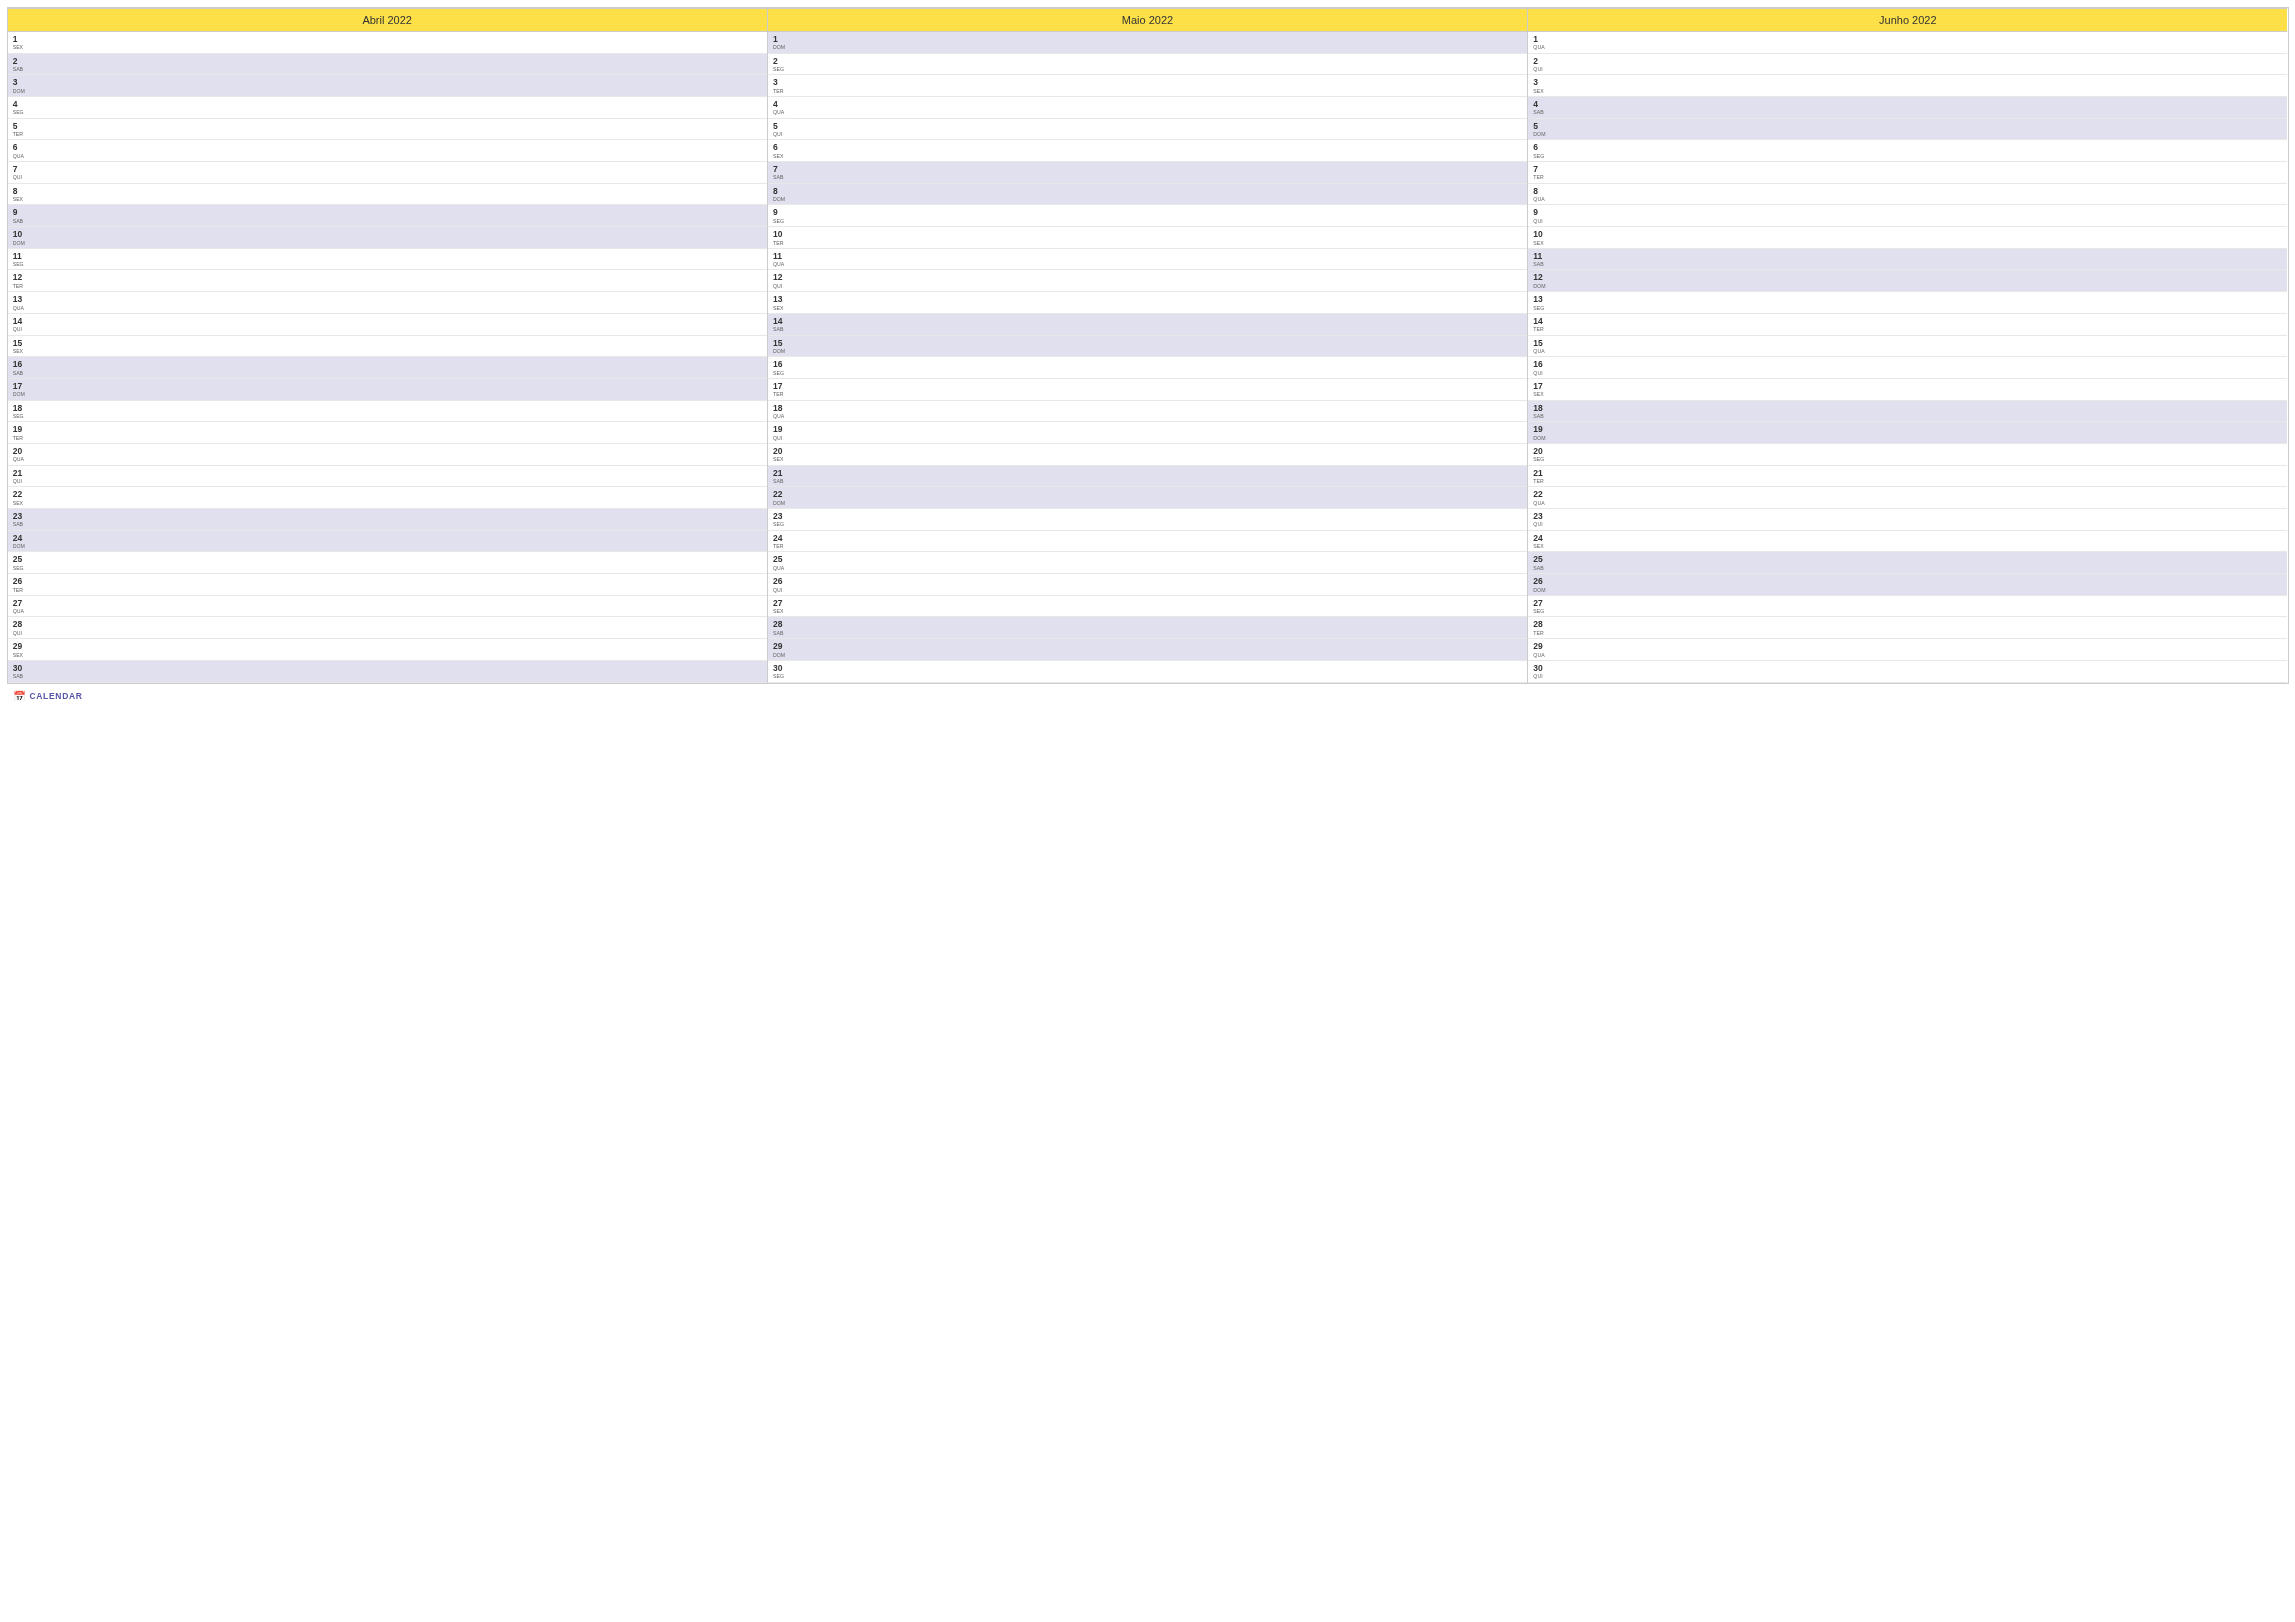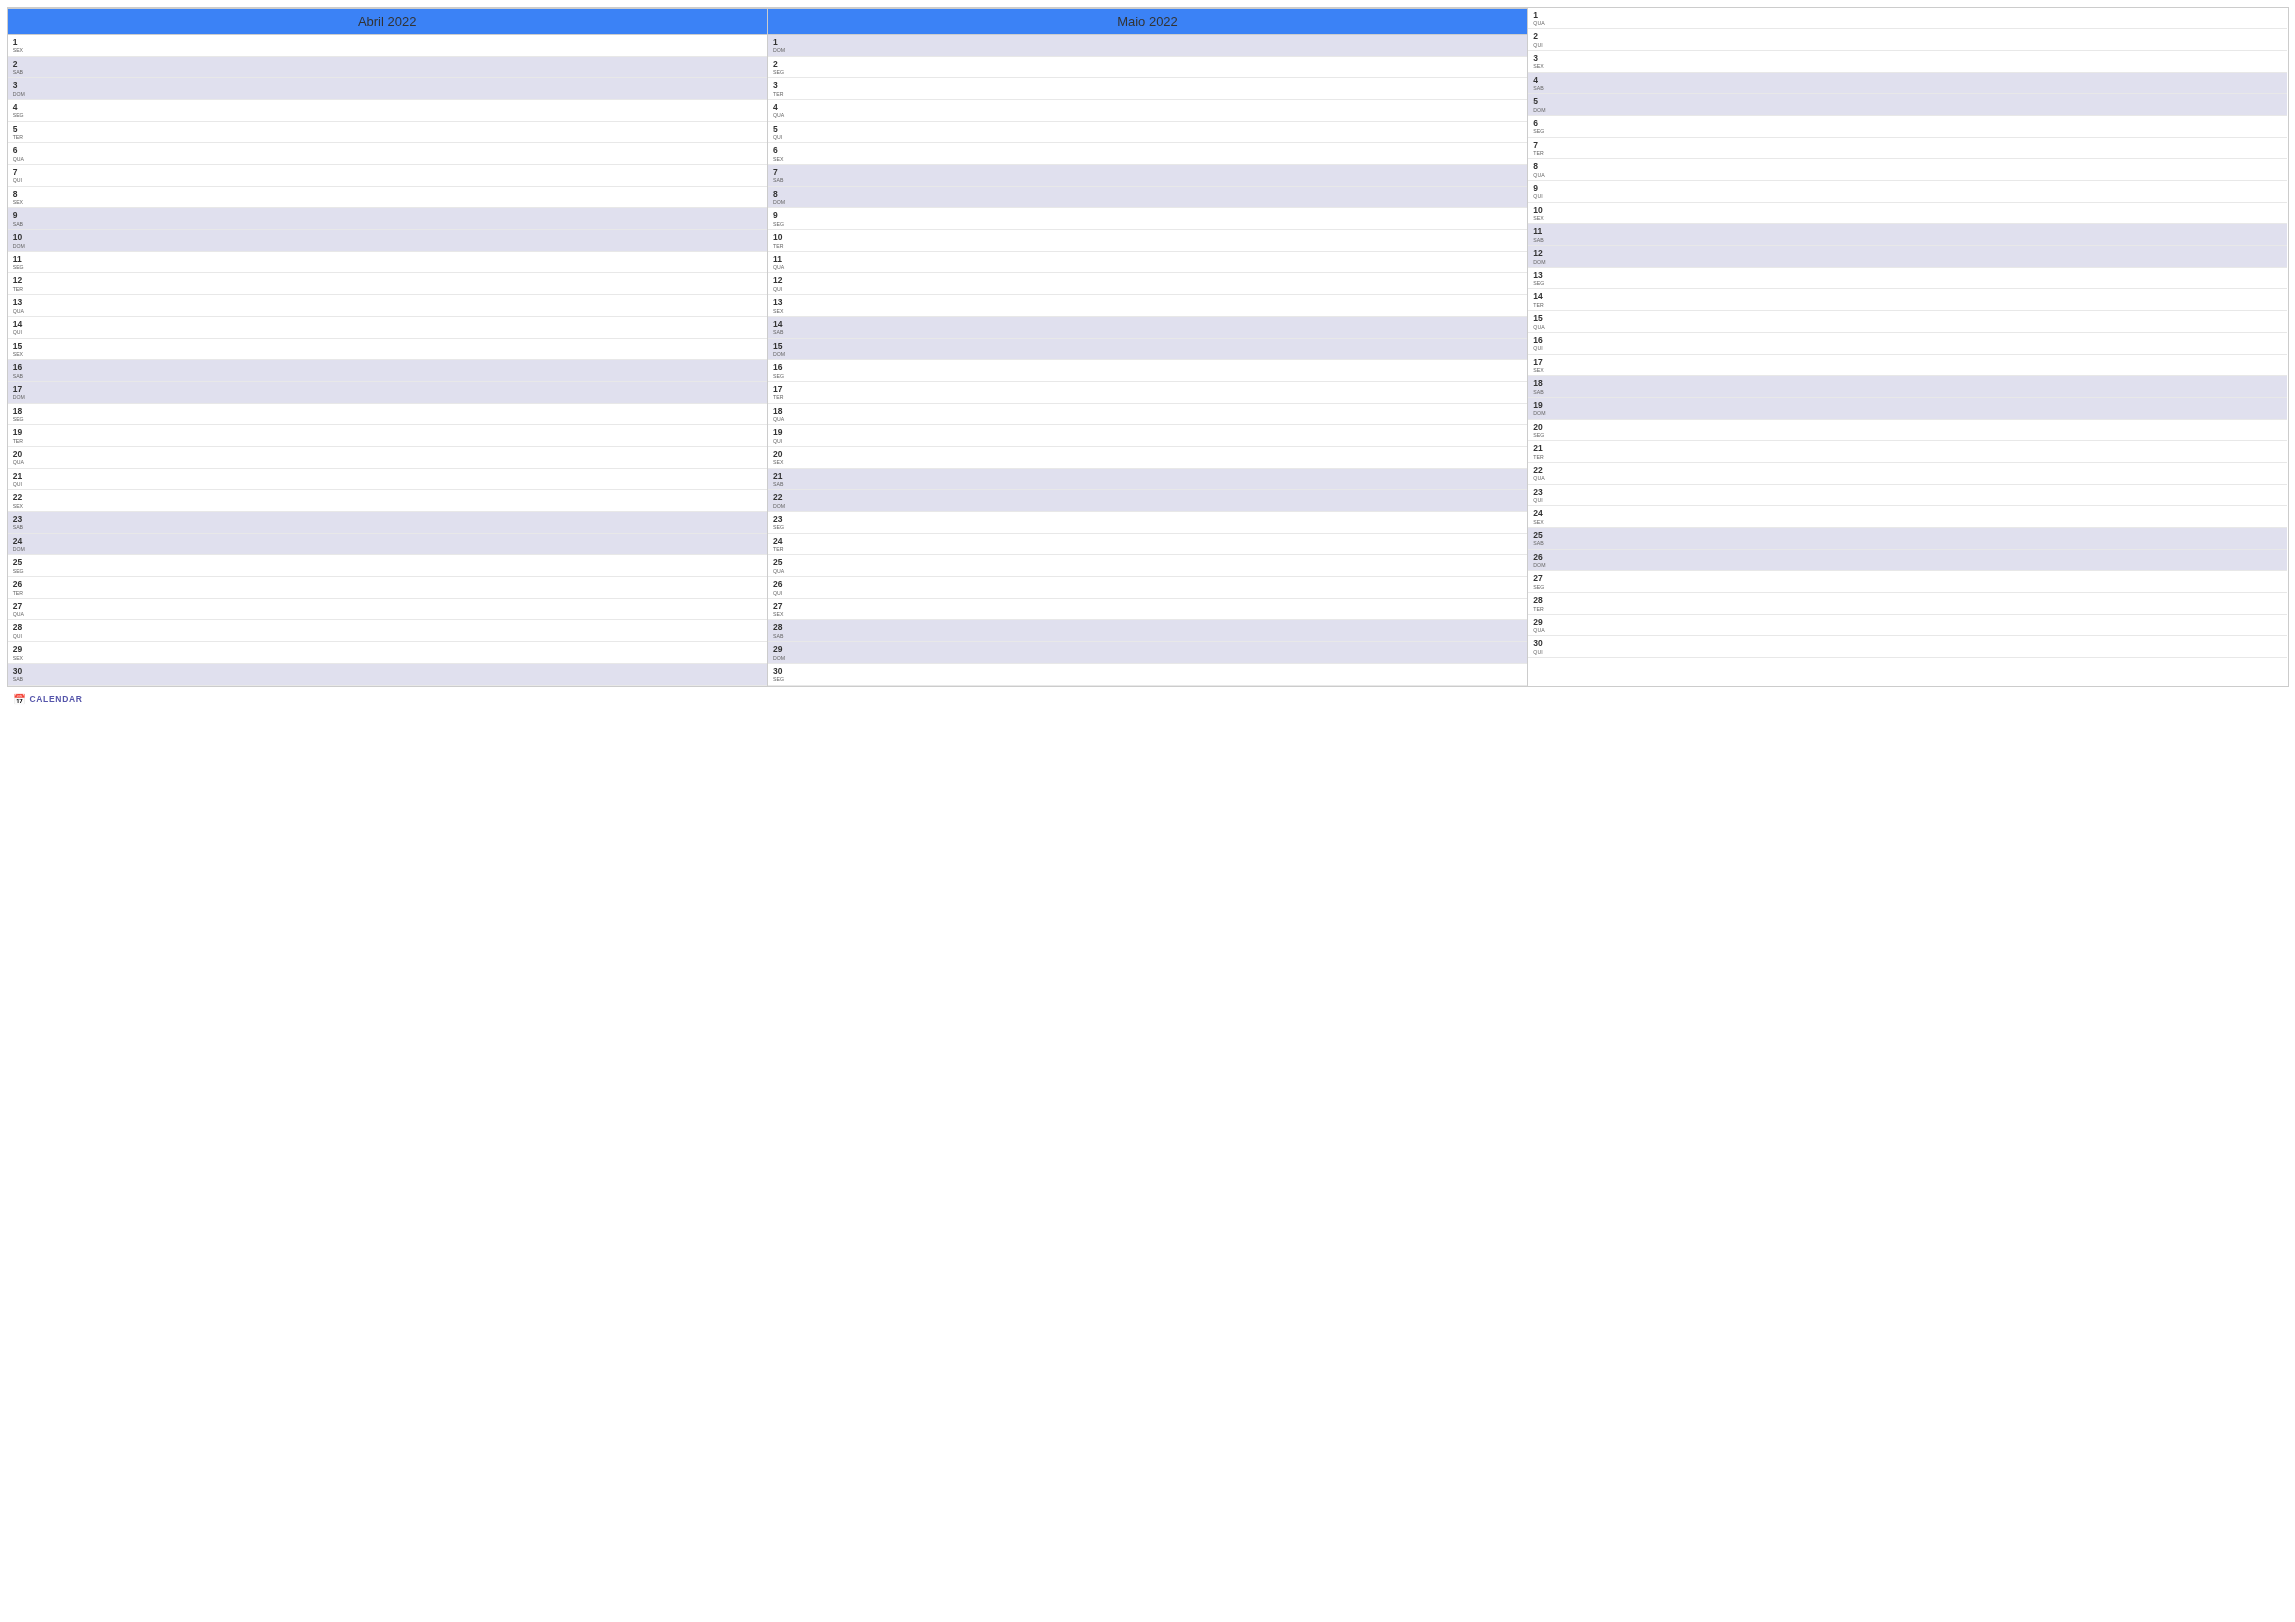--- a/index.html
+++ b/index.html
@@ -23,25 +23,25 @@
       border: 0.7px solid #ccc;
     }
     .month-column {
       flex: 1;
       border-right: 0.7px solid #ccc;
     }
     .month-column:last-child {
       border-right: none;
     }
     .month-header {
-      background: #3b82f6;
+      background: #fde047;
       border-bottom: 0.7px solid #ccc;
       padding: 5.2px 7.9px;
       text-align: center;
-      font-size: 13px;
+      font-size: 11px;
       font-weight: normal;
       color: #333;
       border-top: 0.7px solid #ccc;
     }
     .day-row {
       display: flex;
       align-items: flex-start;
       padding: 2px 5.2px;
       border-bottom: 0.7px solid #e8e8e8;
       min-height: 18.3px;
@@ -450,20 +450,21 @@
           </div>
         </div>
         <div class="day-row">
           <div class="day-info">
             <span class="day-number">30</span>
             <span class="day-label">SEG</span>
           </div>
         </div>
       </div>
       <div class="month-column">
+        <div class="month-header">Junho 2022</div>
         <div class="day-row">
           <div class="day-info">
             <span class="day-number">1</span>
             <span class="day-label">QUA</span>
           </div>
         </div>
         <div class="day-row">
           <div class="day-info">
             <span class="day-number">2</span>
             <span class="day-label">QUI</span>

